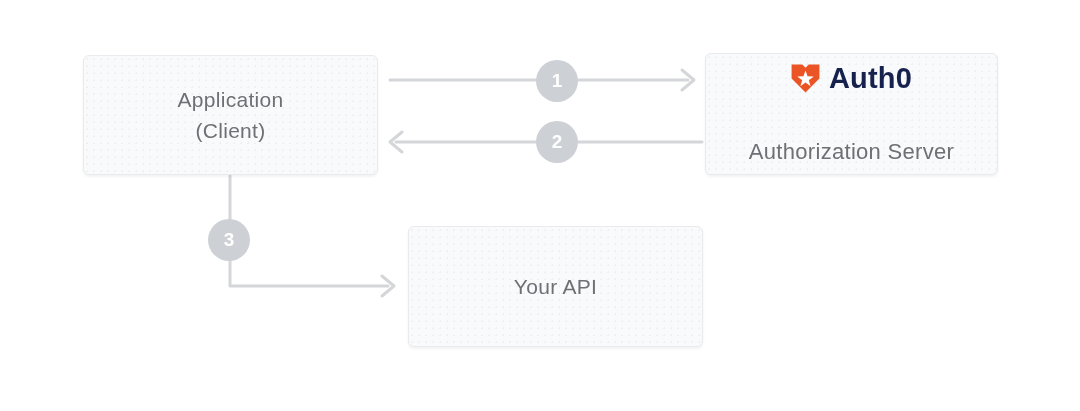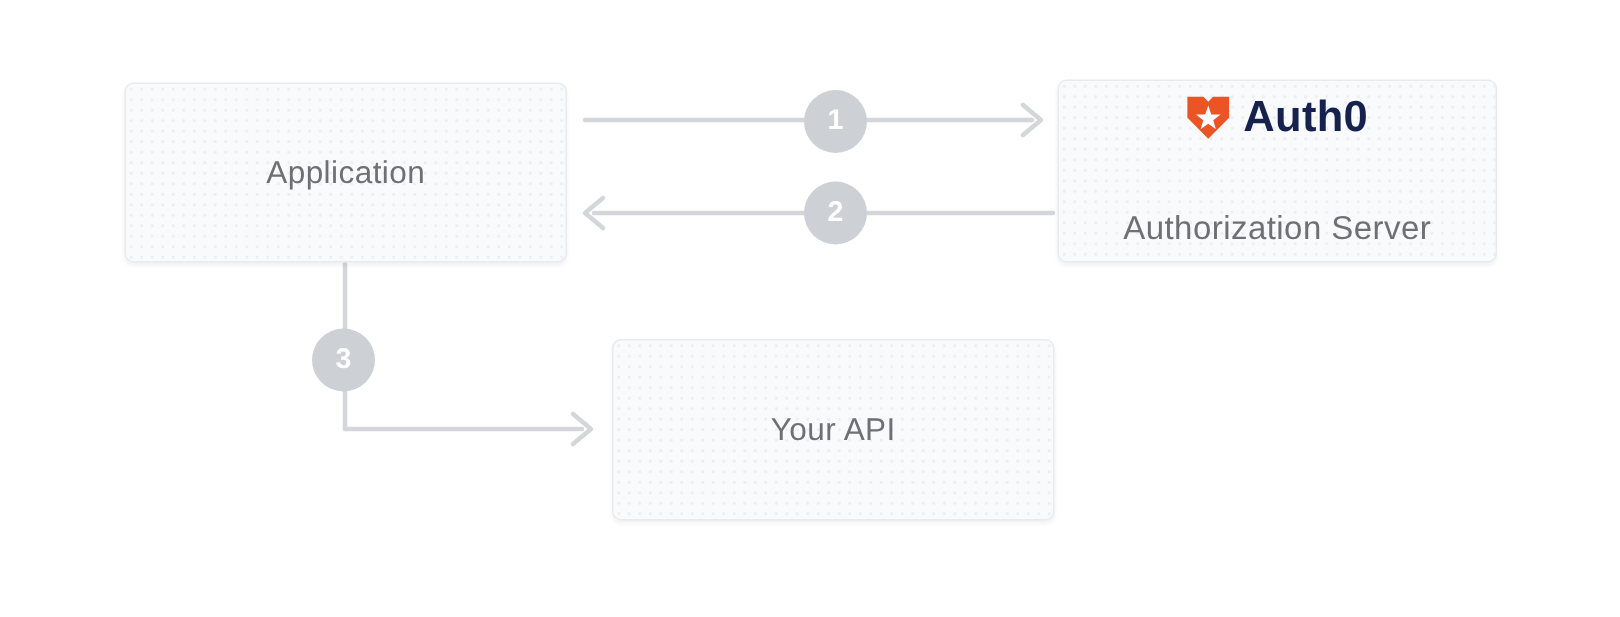--- a/index.html
+++ b/index.html
@@ -94,20 +94,21 @@
     <path class="arrow-line" d="M390,80 H688"></path>
     <path class="arrow-head" d="M682,70 L694,80 L682,90"></path>
     <path class="arrow-line" d="M702,142 H396"></path>
     <path class="arrow-head" d="M402,132 L390,142 L402,152"></path>
     <path class="arrow-line" d="M230,176 V286 H388"></path>
     <path class="arrow-head" d="M382,276 L394,286 L382,296"></path>
   </svg>
 
   <div class="node app">
     <div class="node-line">Application</div>
+    <div class="node-line">(Client)</div>
   </div>
 
   <div class="node auth">
     <div class="brand-row">
       <svg class="auth0-shield" viewBox="0 0 100 100" aria-hidden="true">
         <path d="M50,13 L61,2 L98,2 L98,50 L50,98 L2,50 L2,2 L39,2 Z" fill="#eb5424"></path>
         <path d="M50,22 L57.1,42.3 L78.5,42.7 L61.4,55.7 L67.6,76.3 L50,64 L32.4,76.3 L38.6,55.7 L21.5,42.7 L42.9,42.3 Z" fill="#ffffff"></path>
       </svg>
       <span class="brand">Auth0</span>
     </div>

